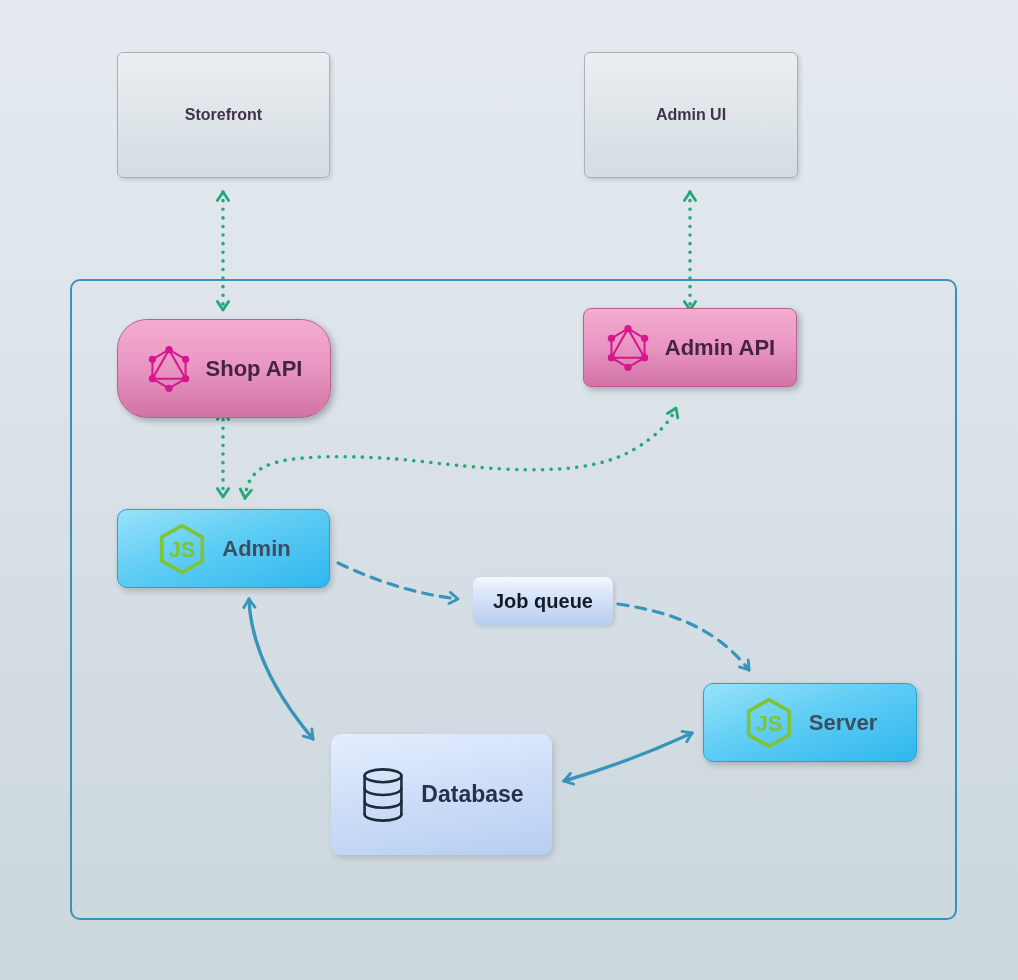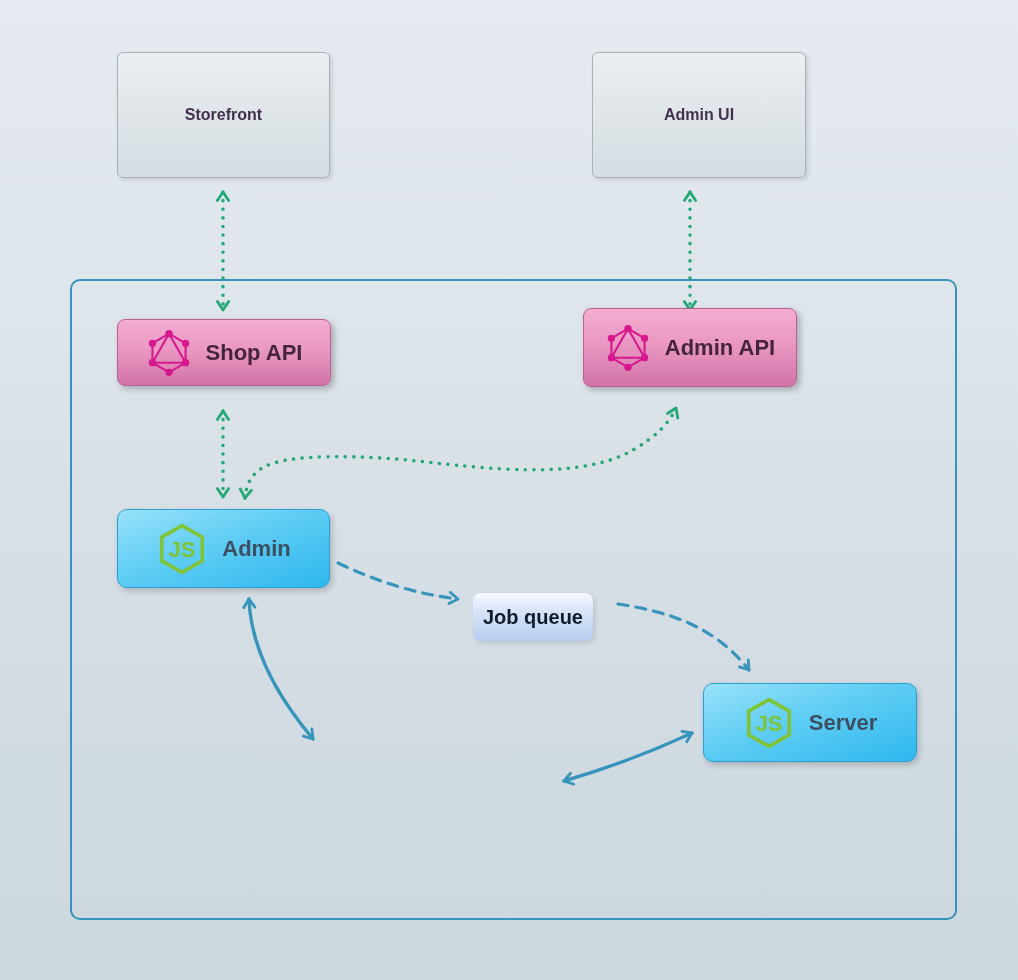--- a/index.html
+++ b/index.html
@@ -75,25 +75,25 @@
     <path d="M618,604 C672,612 716,628 749,670" fill="none" stroke="#3794ba" stroke-width="3.2" stroke-linecap="round" stroke-dasharray="10 8" marker-end="url(#arrB)"></path>
 
     <path d="M249,599 C251,652 281,701 313,739" fill="none" stroke="#3794ba" stroke-width="3.4" stroke-linecap="round" marker-start="url(#arrB)" marker-end="url(#arrB)"></path>
     <path d="M564,781 C612,767 651,752 692,733" fill="none" stroke="#3794ba" stroke-width="3.4" stroke-linecap="round" marker-start="url(#arrB)" marker-end="url(#arrB)"></path>
   </svg>
 
   <div class="node ext" style="left:117px;top:52px;width:213px;height:126px;">
     <span class="lbl">Storefront</span>
   </div>
 
-  <div class="node ext" style="left:584px;top:52px;width:214px;height:126px;margin-left:8px;">
+  <div class="node ext" style="left:584px;top:52px;width:214px;height:126px;">
     <span class="lbl">Admin UI</span>
   </div>
 
-  <div class="node api" style="left:117px;top:319px;width:214px;height:67px;">
+  <div class="node api" style="left:117px;top:319px;width:214px;height:99px;border-radius:30px;">
     <svg class="icon" width="46" height="46" viewBox="0 0 100 100">
       <g stroke="#d6188f" stroke-width="4.5" fill="none">
         <path d="M50,8 L86,29 L86,71 L50,92 L14,71 L14,29 Z"></path>
         <path d="M50,8 L86,71 L14,71 Z"></path>
       </g>
       <g fill="#d6188f">
         <circle cx="50" cy="8" r="8"></circle>
           <circle cx="86" cy="29" r="8"></circle>
         <circle cx="86" cy="71" r="8"></circle>
           <circle cx="50" cy="92" r="8"></circle>
@@ -123,26 +123,39 @@
   </div>
 
   <div class="node nodejs" style="left:117px;top:509px;width:213px;height:79px;">
     <svg class="icon" width="52" height="52" viewBox="0 0 100 100">
       <path d="M50,5 L89,27 L89,73 L50,95 L11,73 L11,27 Z" fill="none" stroke="#7fc437" stroke-width="7" stroke-linejoin="round"></path>
       <text x="50" y="65" text-anchor="middle" font-family="Liberation Sans,sans-serif" font-weight="bold" font-size="42" fill="#7fc437">JS</text>
     </svg>
     <span class="lbl">Admin</span>
   </div>
 
-  <div class="node queue" style="left:473px;top:593px;width:120px;height:48px;">
+  <div class="node queue" style="left:473px;top:577px;width:140px;height:48px;">
     <span class="lbl">Job queue</span>
   </div>
 
   <div class="node nodejs" style="left:703px;top:683px;width:214px;height:79px;">
     <svg class="icon" width="52" height="52" viewBox="0 0 100 100">
       <path d="M50,5 L89,27 L89,73 L50,95 L11,73 L11,27 Z" fill="none" stroke="#7fc437" stroke-width="7" stroke-linejoin="round"></path>
       <text x="50" y="65" text-anchor="middle" font-family="Liberation Sans,sans-serif" font-weight="bold" font-size="42" fill="#7fc437">JS</text>
     </svg>
     <span class="lbl">Server</span>
   </div>
 
+  <div class="node db" style="left:331px;top:734px;width:221px;height:121px;">
+    <svg class="icon" width="48" height="56" viewBox="0 0 60 70">
+      <g fill="none" stroke="#1c2b3a" stroke-width="3.2" stroke-linecap="round">
+        <ellipse cx="30" cy="11" rx="23" ry="8"></ellipse>
+        <path d="M7,11 L7,59"></path>
+        <path d="M53,11 L53,59"></path>
+        <path d="M7,27 A23,8 0 0 0 53,27"></path>
+        <path d="M7,43 A23,8 0 0 0 53,43"></path>
+        <path d="M7,59 A23,8 0 0 0 53,59"></path>
+      </g>
+    </svg>
+    <span class="lbl">Database</span>
+  </div>
 
 </div>
 
 </body></html>

